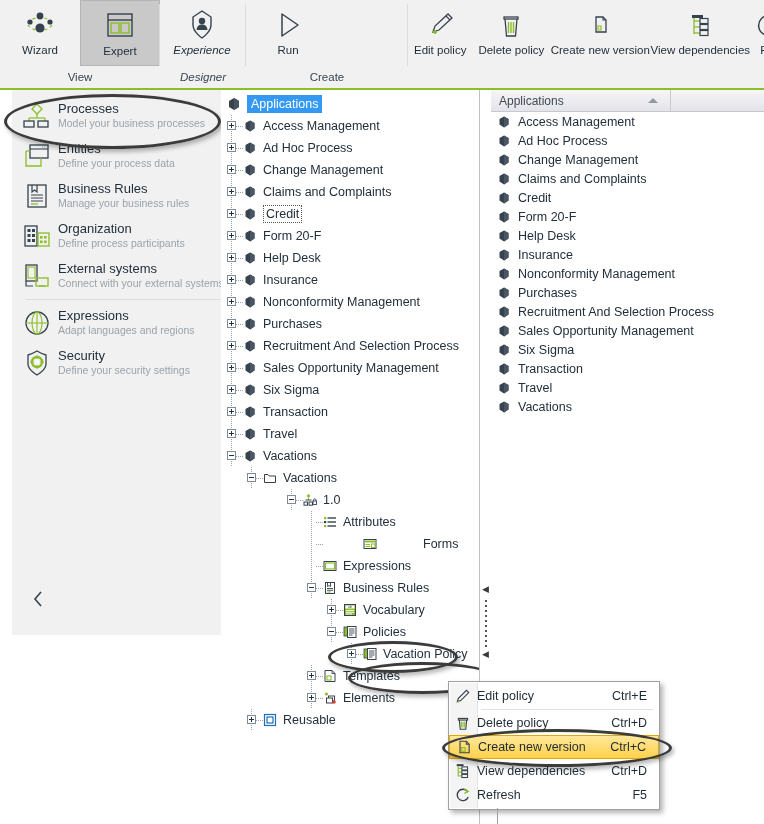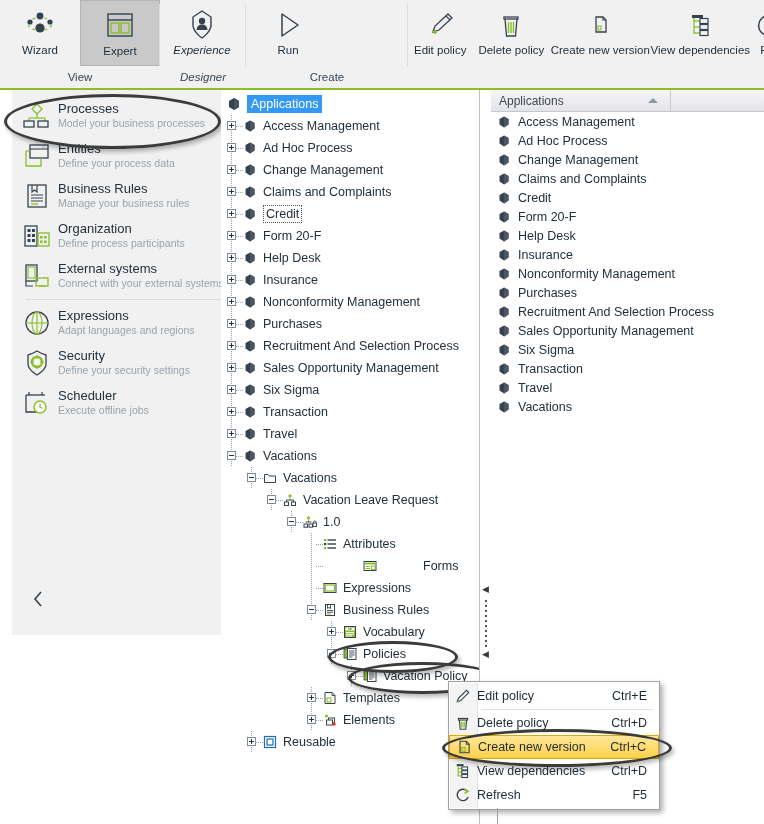--- a/index.html
+++ b/index.html
@@ -350,36 +350,20 @@
           <rect x="7.5" y="12" width="3" height="2" fill="#8cbe27"></rect>
           <rect x="17.5" y="12" width="3" height="2" fill="#8cbe27"></rect>
         </svg>
       </span>
       <span class="nav-txt">
         <span class="nav-title">Security</span><br>
         <span class="nav-sub">Define your security settings</span>
       </span>
     </div>
 
-    <div class="nav-item">
-      <span class="nav-ico">
-        <svg width="28" height="28" viewBox="0 0 28 28">
-          <path d="M3 6 L3 23 L20 23" fill="none" stroke="#36424e" stroke-width="1.3"></path>
-          <line x1="3" y1="6" x2="22" y2="6" stroke="#36424e" stroke-width="1.3"></line>
-          <line x1="6" y1="3" x2="6" y2="6" stroke="#36424e" stroke-width="1.2"></line>
-          <line x1="19" y1="3" x2="19" y2="6" stroke="#36424e" stroke-width="1.2"></line>
-          <circle cx="17" cy="18" r="6" fill="#ffffff" stroke="#8cbe27" stroke-width="1.4"></circle>
-          <path d="M17 14.5 L17 18 L19.5 19.5" fill="none" stroke="#8cbe27" stroke-width="1.3"></path>
-        </svg>
-      </span>
-      <span class="nav-txt">
-        <span class="nav-title">Scheduler</span><br>
-        <span class="nav-sub">Execute offline jobs</span>
-      </span>
-    </div>
 
     <div class="collapse-btn">
       <span>
         <svg width="16" height="20" viewBox="0 0 16 20">
             <path d="M11 3 L5 10 L11 17" fill="none" stroke="#36424e" stroke-width="1.6"></path>
           </svg>
       </span>
     </div>
   </div>
 
@@ -630,39 +614,20 @@
               <span class="vline" style="left:6px;top:0;height:22px;"></span>
               <span class="minus"></span>
               <span class="dotline"></span>
             </span>
             <span class="ticon">
               <svg width="14" height="14" viewBox="0 0 14 14">
                 <path d="M1.5 3.5 L5 3.5 L6.2 5 L12.5 5 L12.5 11.5 L1.5 11.5 Z" fill="#ffffff" stroke="#36424e" stroke-width="1"></path>
               </svg>
             </span>
             <span class="tlabel">Vacations</span>
-          </div>
-          <div class="trow" style="padding-left: 44px;">
-            <span class="tw">
-              <span class="vline" style="left:6px;top:0;height:22px;"></span>
-              <span class="minus"></span>
-              <span class="dotline"></span>
-            </span>
-            <span class="ticon">
-              <svg width="14" height="14" viewBox="0 0 14 14">
-                <path d="M7 1 L9 3 L7 5 L5 3 Z" fill="#8cbe27"></path>
-                <line x1="7" y1="5" x2="7" y2="7" stroke="#8cbe27" stroke-width="1"></line>
-                <line x1="3.5" y1="7" x2="10.5" y2="7" stroke="#36424e" stroke-width="1"></line>
-                <line x1="3.5" y1="7" x2="3.5" y2="9" stroke="#36424e" stroke-width="1"></line>
-                <line x1="10.5" y1="7" x2="10.5" y2="9" stroke="#36424e" stroke-width="1"></line>
-                <rect x="1.5" y="9" width="4" height="3.5" fill="none" stroke="#36424e" stroke-width="1"></rect>
-                <rect x="8.5" y="9" width="4" height="3.5" fill="none" stroke="#36424e" stroke-width="1"></rect>
-              </svg>
-            </span>
-            <span class="tlabel">Vacation Leave Request</span>
           </div>
           <div class="trow" style="padding-left: 64px;">
             <span class="tw">
               <span class="vline" style="left:6px;top:0;height:22px;"></span>
               <span class="minus"></span>
               <span class="dotline"></span>
             </span>
             <span class="ticon">
               <svg width="14" height="14" viewBox="0 0 14 14">
                 <path d="M5.5 1 L7.5 3 L5.5 5 L3.5 3 Z" fill="#8cbe27"></path>

